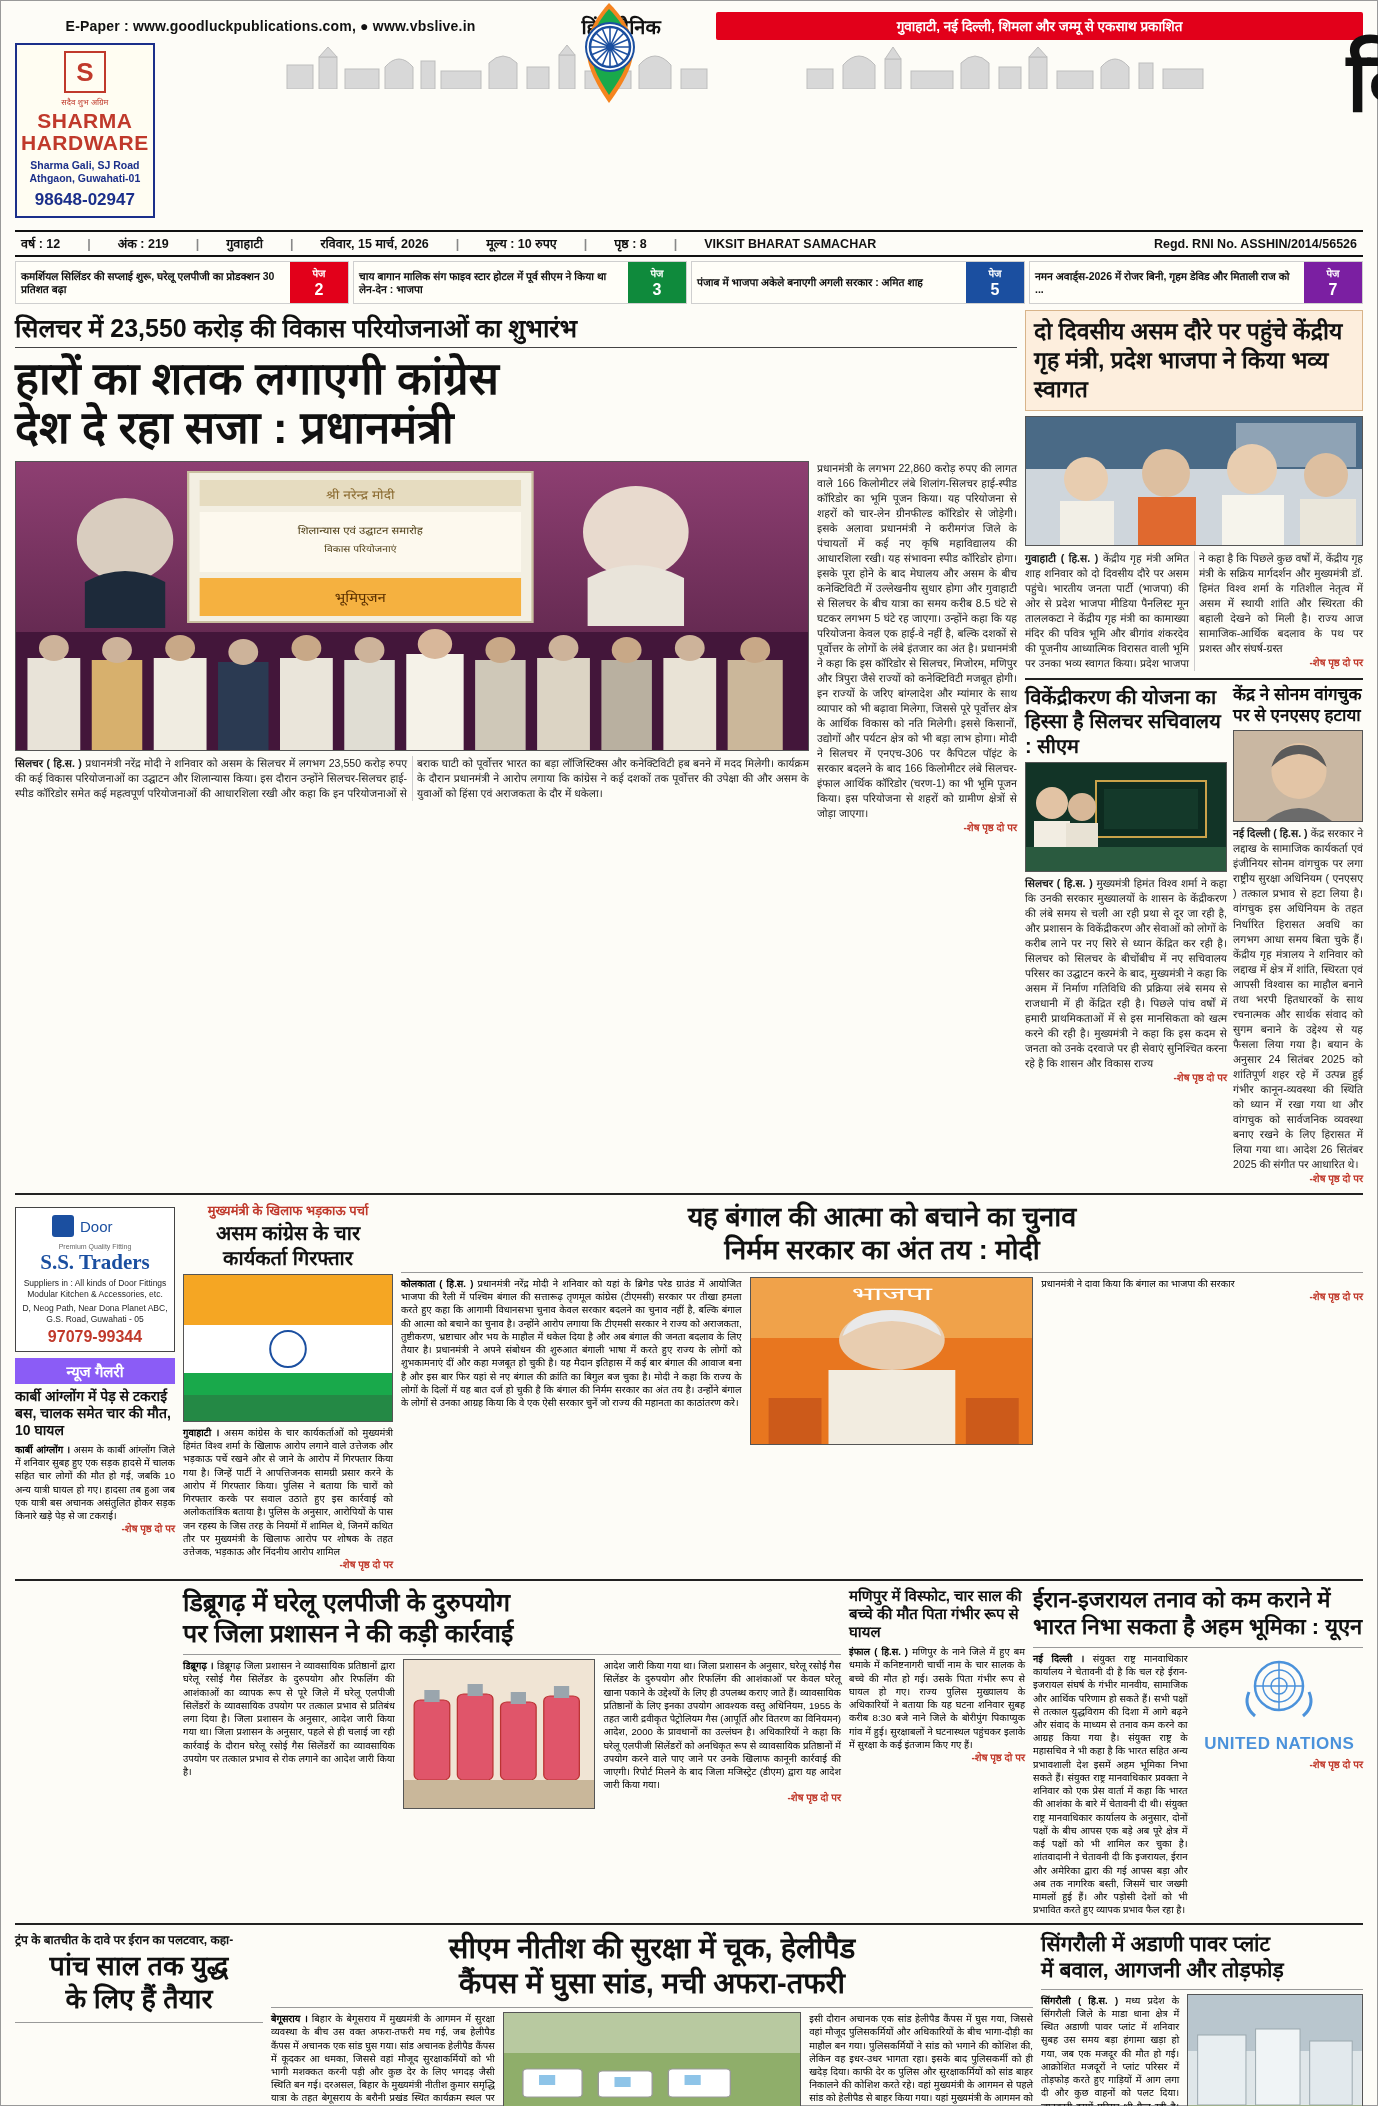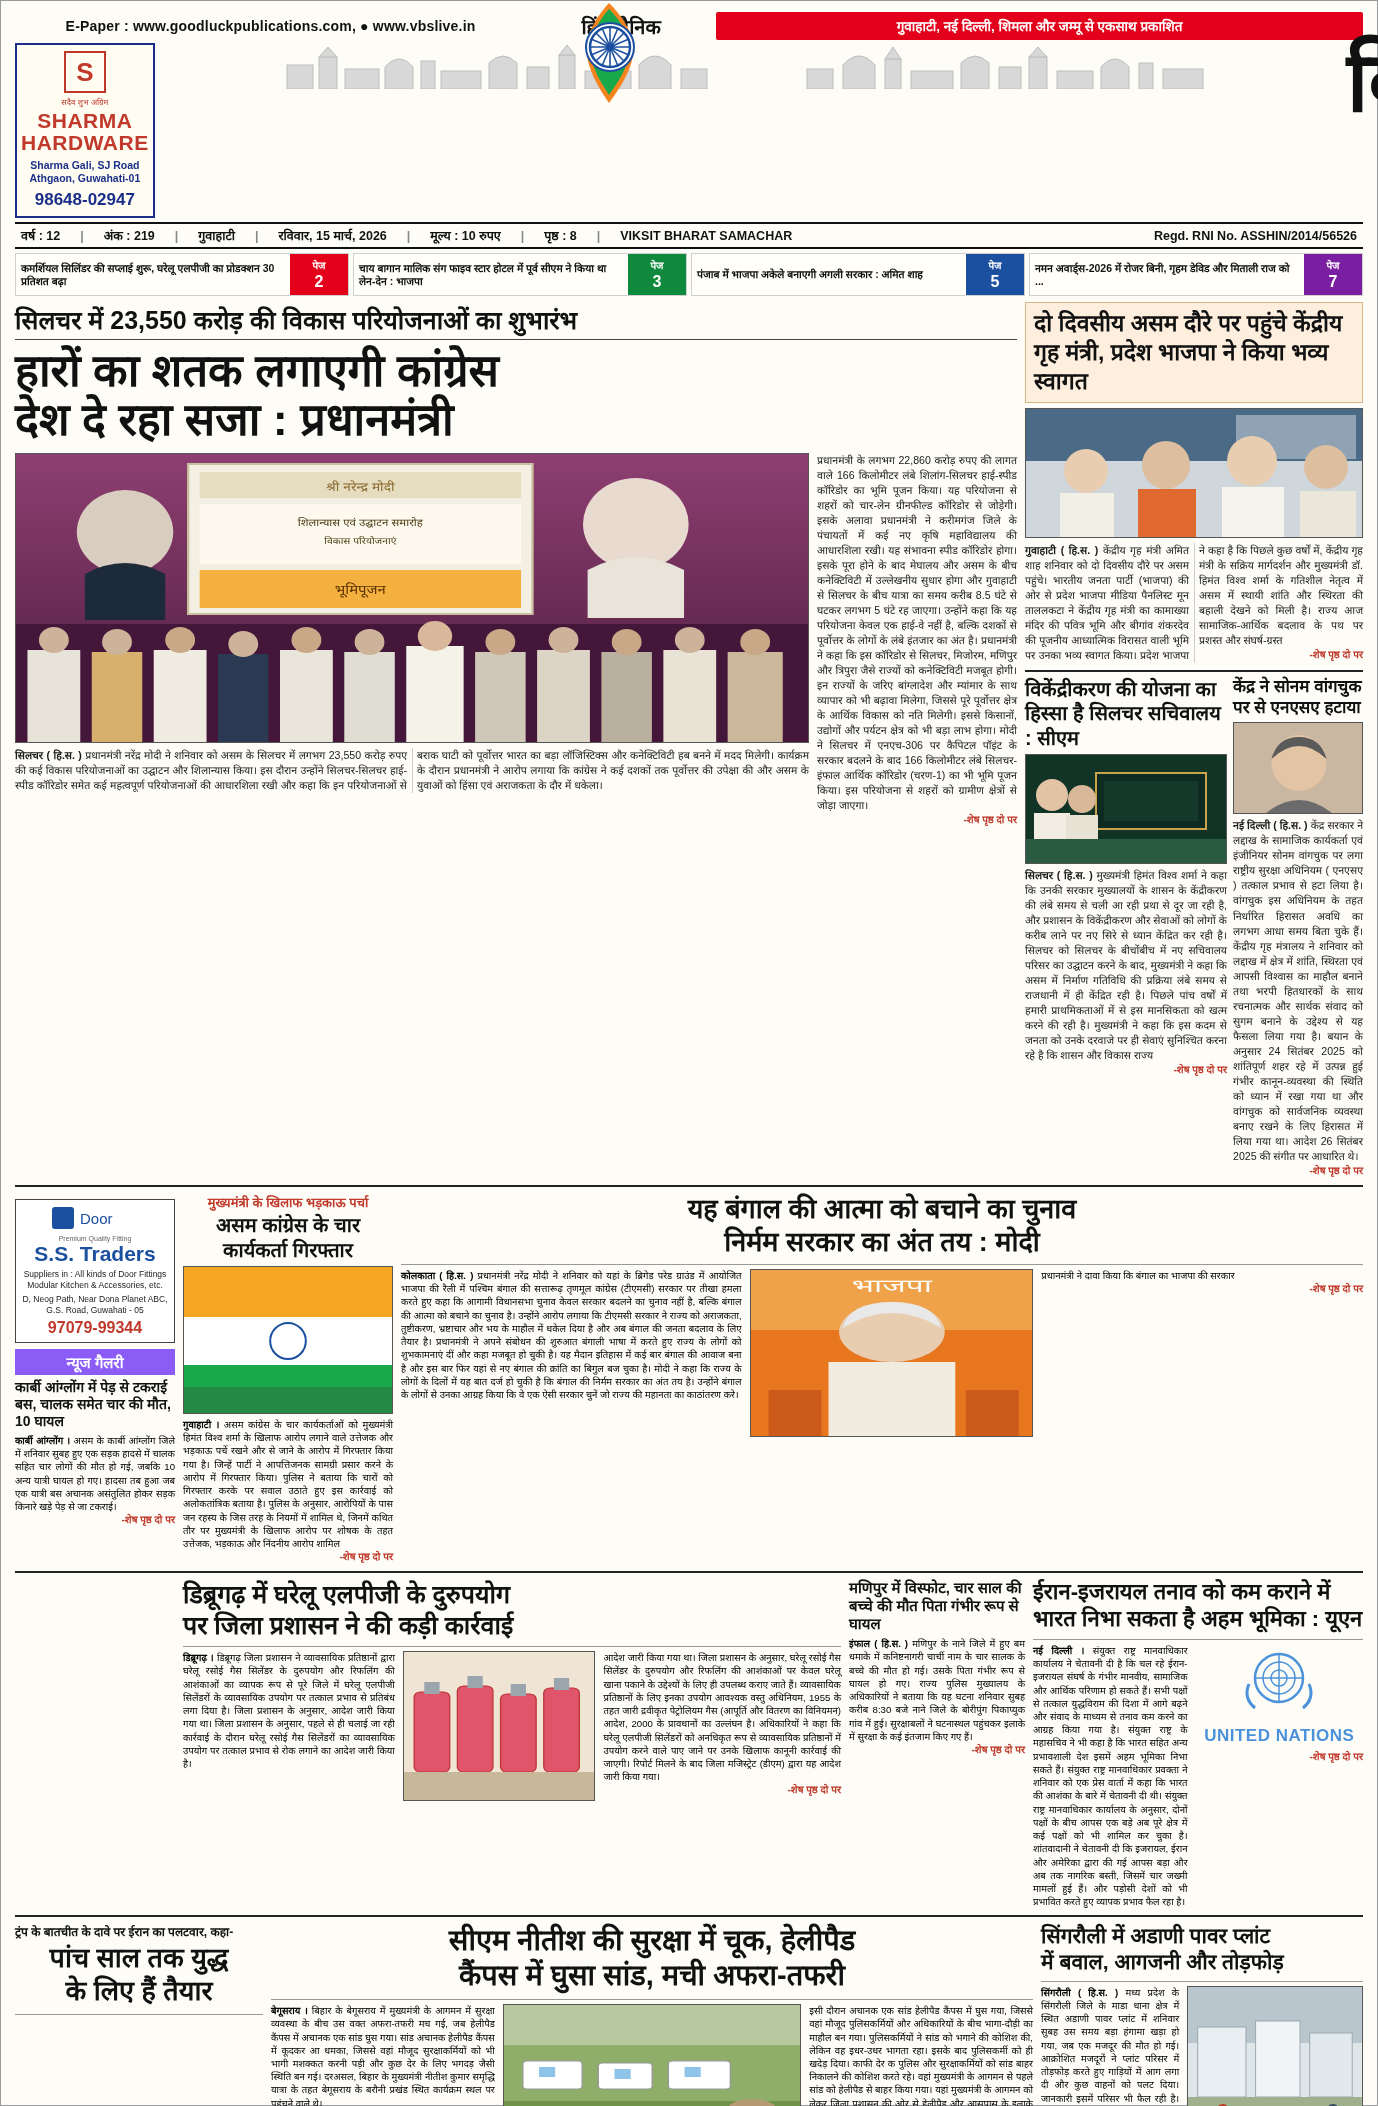--- a/index.html
+++ b/index.html
@@ -118,27 +118,27 @@
   .chakra-wrap {
     position: absolute;
     left: 402px; top: -44px;
     width: 92px; height: 108px;
   }
 
   
   .infostrip {
     border-top: 2px solid #111;
     border-bottom: 2px solid #111;
-    margin-top: 4px;
+    margin-top: 12px;
     padding: 3px 6px;
     font-size: 12.5px;
     font-weight: bold;
     display: flex;
     align-items: center;
-    gap: 20px;
+    gap: 27px;
     color: #111;
   }
   .infostrip .sep { color:#888; }
   .infostrip .right { margin-left: auto; }
 
   
   .pointers {
     display: flex;
     gap: 4px;
     margin: 4px 0 6px;
@@ -252,21 +252,21 @@
   .photo { border: 1px solid #555; overflow: hidden; position: relative; }
 
   
   .rail-ad {
     border: 1px solid #444;
     margin: 6px 0;
     padding: 5px;
     text-align: center;
     background: #fff;
   }
-  .ss-name { font-size: 21px; font-weight: bold; color: #1b4fa0; }
+  .ss-name { font-size: 21px; font-weight: bold; color: #1b4fa0; font-family: Liberation Serif, serif; }
   .ss-sub { font-size: 8.5px; color: #222; line-height: 1.3; margin-top:3px; }
   .ss-phone { font-size: 16px; font-weight: bold; color: #c0392b; margin-top: 3px;}
 
   .suprabhat-title { font-size: 30px; font-weight: bold; color: #e2001a; text-align:center; }
   .suprabhat-body { font-size: 10.5px; line-height:1.5; text-align:center; color:#111; padding: 3px 4px;}
   .suprabhat-by { font-size: 10px; text-align:right; font-weight:bold; }
 
   .gallery-title {
     background: #8b5cf6; color:#fff; font-size: 15px; font-weight:bold;
     text-align:center; padding: 3px;

